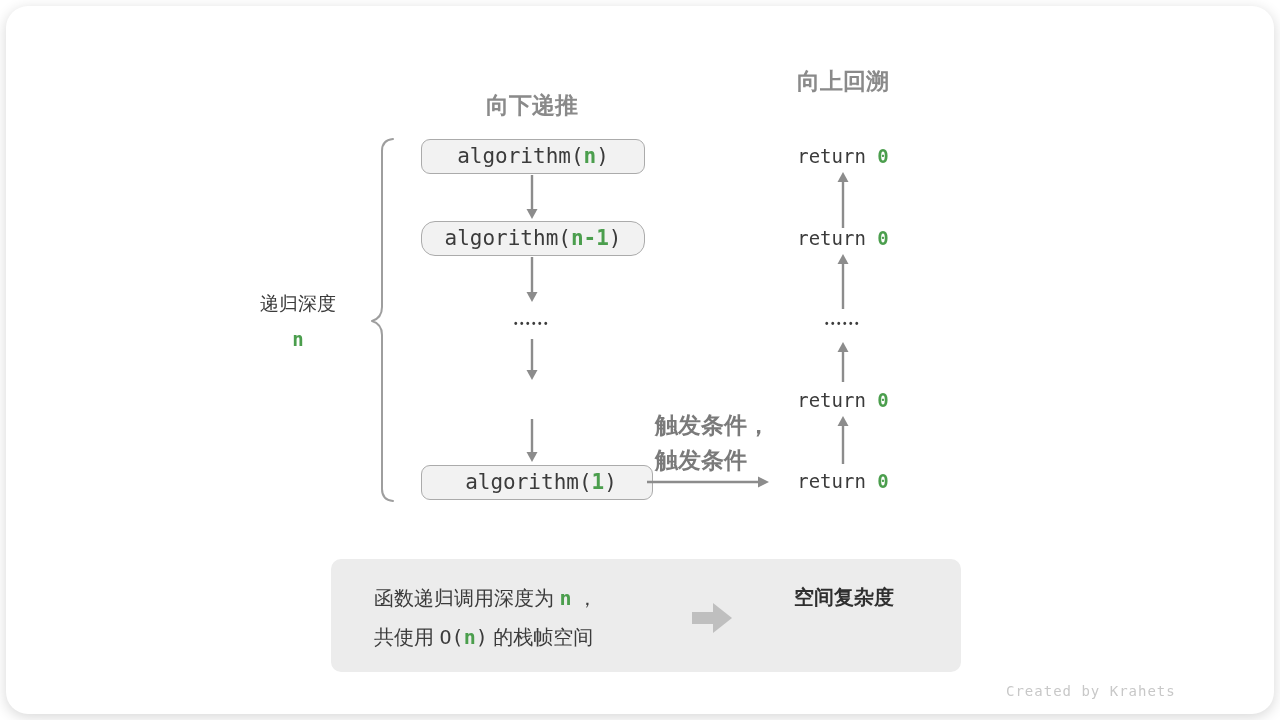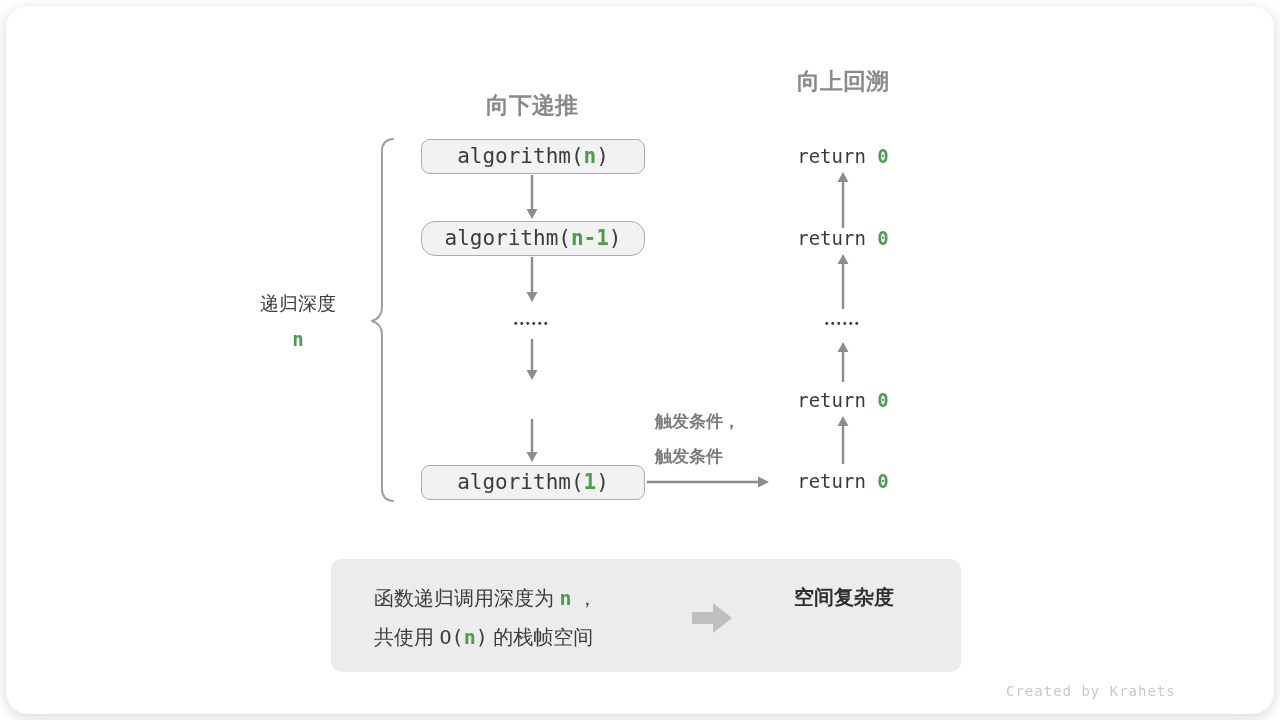--- a/index.html
+++ b/index.html
@@ -15,21 +15,21 @@
             background:#f2f2f2;border:1.5px solid #ababab;border-radius:9px;
             font-family:"DejaVu Sans Mono","Liberation Mono",monospace;
             font-size:21px;color:#3b3b3b;white-space:pre;}
   .ret-row{width:200px;text-align:center;font-family:"DejaVu Sans Mono","Liberation Mono",monospace;
            font-size:19px;color:#3b3b3b;white-space:pre;}
   .green{color:#4b9e4d;font-weight:700;}
   .dots{width:120px;text-align:center;font-size:10px;font-weight:700;
         letter-spacing:2.5px;color:#3b3b3b;}
   .depth-label{width:160px;text-align:center;font-size:19px;color:#3b3b3b;}
   .depth-n{width:160px;text-align:center;font-size:19px;}
-  .base-note{font-size:17px;font-weight:700;color:#7a7a7a;}
+  .base-note{font-size:23px;font-weight:700;color:#7a7a7a;}
   .summary-box{width:630px;height:113px;background:#ececec;border-radius:10px;}
   .sum-line{font-size:20px;color:#3b3b3b;white-space:pre;}
   .sum-title{width:200px;text-align:center;font-size:20px;font-weight:700;color:#2f2f2f;}
   .sum-result{width:220px;text-align:center;font-size:20px;font-weight:700;color:#0a80d6;white-space:pre;}
   .blue-mono{font-family:"DejaVu Sans Mono","Liberation Mono",monospace;font-weight:700;}
   .watermark{width:240px;text-align:left;font-family:"DejaVu Sans Mono","Liberation Mono",monospace;
              font-size:14px;color:#c8c8c8;letter-spacing:1px;}
   svg{display:block;overflow:visible;}
 </style>
 </head>
@@ -42,21 +42,21 @@
 
   <svg class="abs" style="left:363px;top:131px;" width="28" height="366">
     <path d="M 24,2 Q 13,3 13,14 L 13,170 Q 13,181 3,184 Q 13,187 13,198 L 13,352 Q 13,363 24,364" fill="none" stroke="#9e9e9e" stroke-width="2" stroke-linecap="round" stroke-linejoin="round"></path>
   </svg>
   <div class="abs depth-label" style="left:212px;top:285px;">递归深度</div>
   <div class="abs depth-n" style="left:212px;top:322px;"><span class="mono green">n</span></div>
 
   <div class="abs code-box" style="left:415px;top:133px;"><span>algorithm(</span><span class="green">n</span><span>)</span></div>
   <div class="abs code-box" style="left:415px;top:215px;border-radius:14px;"><span>algorithm(</span><span class="green">n-1</span><span>)</span></div>
   <div class="abs dots" style="left:466px;top:312px;">••••••</div>
-  <div class="abs code-box" style="left:415px;top:459px;"><span>algorithm(</span><span class="green">1</span><span>)</span></div>
+  <div class="abs code-box" style="left:415px;top:459px;padding-left:8px;"><span>algorithm(</span><span class="green">1</span><span>)</span></div>
 
   <svg class="abs" style="left:519px;top:169px;" width="14" height="44">
     <line x1="7" y1="0" x2="7" y2="35" stroke="#8c8c8c" stroke-width="2.4"></line>
     <polygon points="1.5,34 12.5,34 7,44" fill="#8c8c8c"></polygon>
   </svg>
   <svg class="abs" style="left:519px;top:251px;" width="14" height="45">
     <line x1="7" y1="0" x2="7" y2="36" stroke="#8c8c8c" stroke-width="2.4"></line>
     <polygon points="1.5,35 12.5,35 7,45" fill="#8c8c8c"></polygon>
   </svg>
   <svg class="abs" style="left:519px;top:333px;" width="14" height="41">

